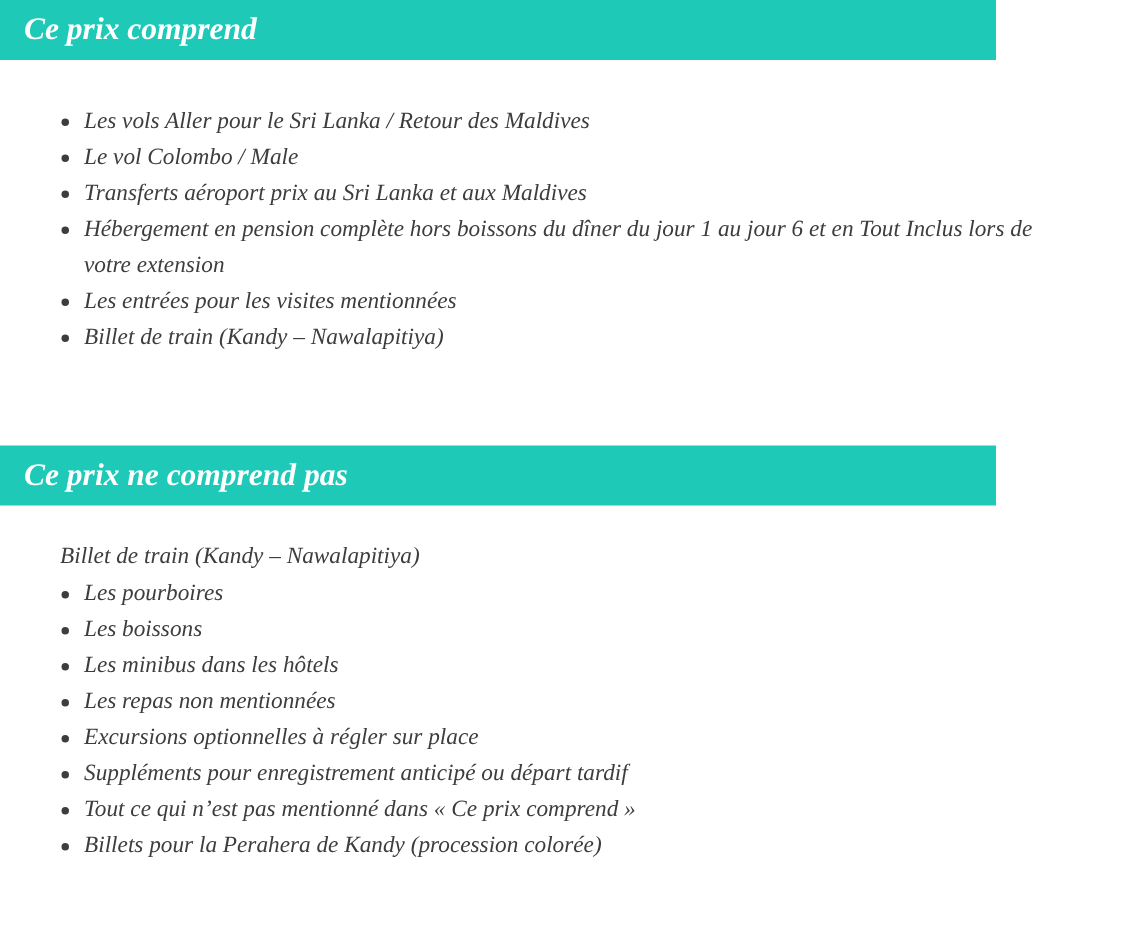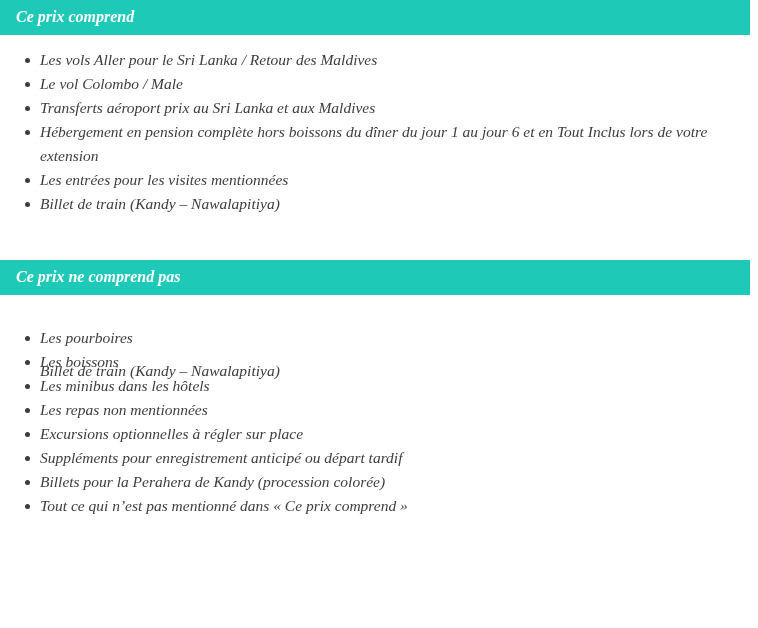--- a/index.html
+++ b/index.html
@@ -18,29 +18,29 @@
   .page {
     position: relative;
     width: 758px;
     height: 628px;
   }
   .section-header {
     background: #1ec9b7;
     color: #ffffff;
     font-style: italic;
     font-weight: bold;
-    font-size: 16px;
+    font-size: 21px;
     line-height: 1;
     padding: 9px 0 10px 16px;
     box-sizing: border-box;
-    width: 750px;
+    width: 664px;
   }
   .section-body {
     padding: 0;
-    margin: 0;
+    margin: 16px;
   }
   ul.bullets {
     list-style: none;
     margin: 0;
     padding: 0;
   }
   ul.bullets > li {
     position: relative;
     padding-left: 40px;
     padding-right: 20px;
@@ -114,18 +114,18 @@
   <div class="section2-top-pad"></div>
 
   <div class="section-body">
     <ul class="bullets">
       <li><span>Les pourboires</span></li>
       <li><span>Les boissons</span></li>
       <li><span>Les minibus dans les hôtels</span></li>
       <li><span>Les repas non mentionnées</span></li>
       <li><span>Excursions optionnelles à régler sur place</span></li>
       <li><span>Suppléments pour enregistrement anticipé ou départ tardif</span></li>
+      <li><span>Tout ce qui n’est pas mentionné dans « Ce prix comprend »</span></li>
       <li><span>Billets pour la Perahera de Kandy (procession colorée)</span></li>
-      <li><span>Tout ce qui n’est pas mentionné dans « Ce prix comprend »</span></li>
     </ul>
   </div>
 
 </div>
 
 </body></html>

